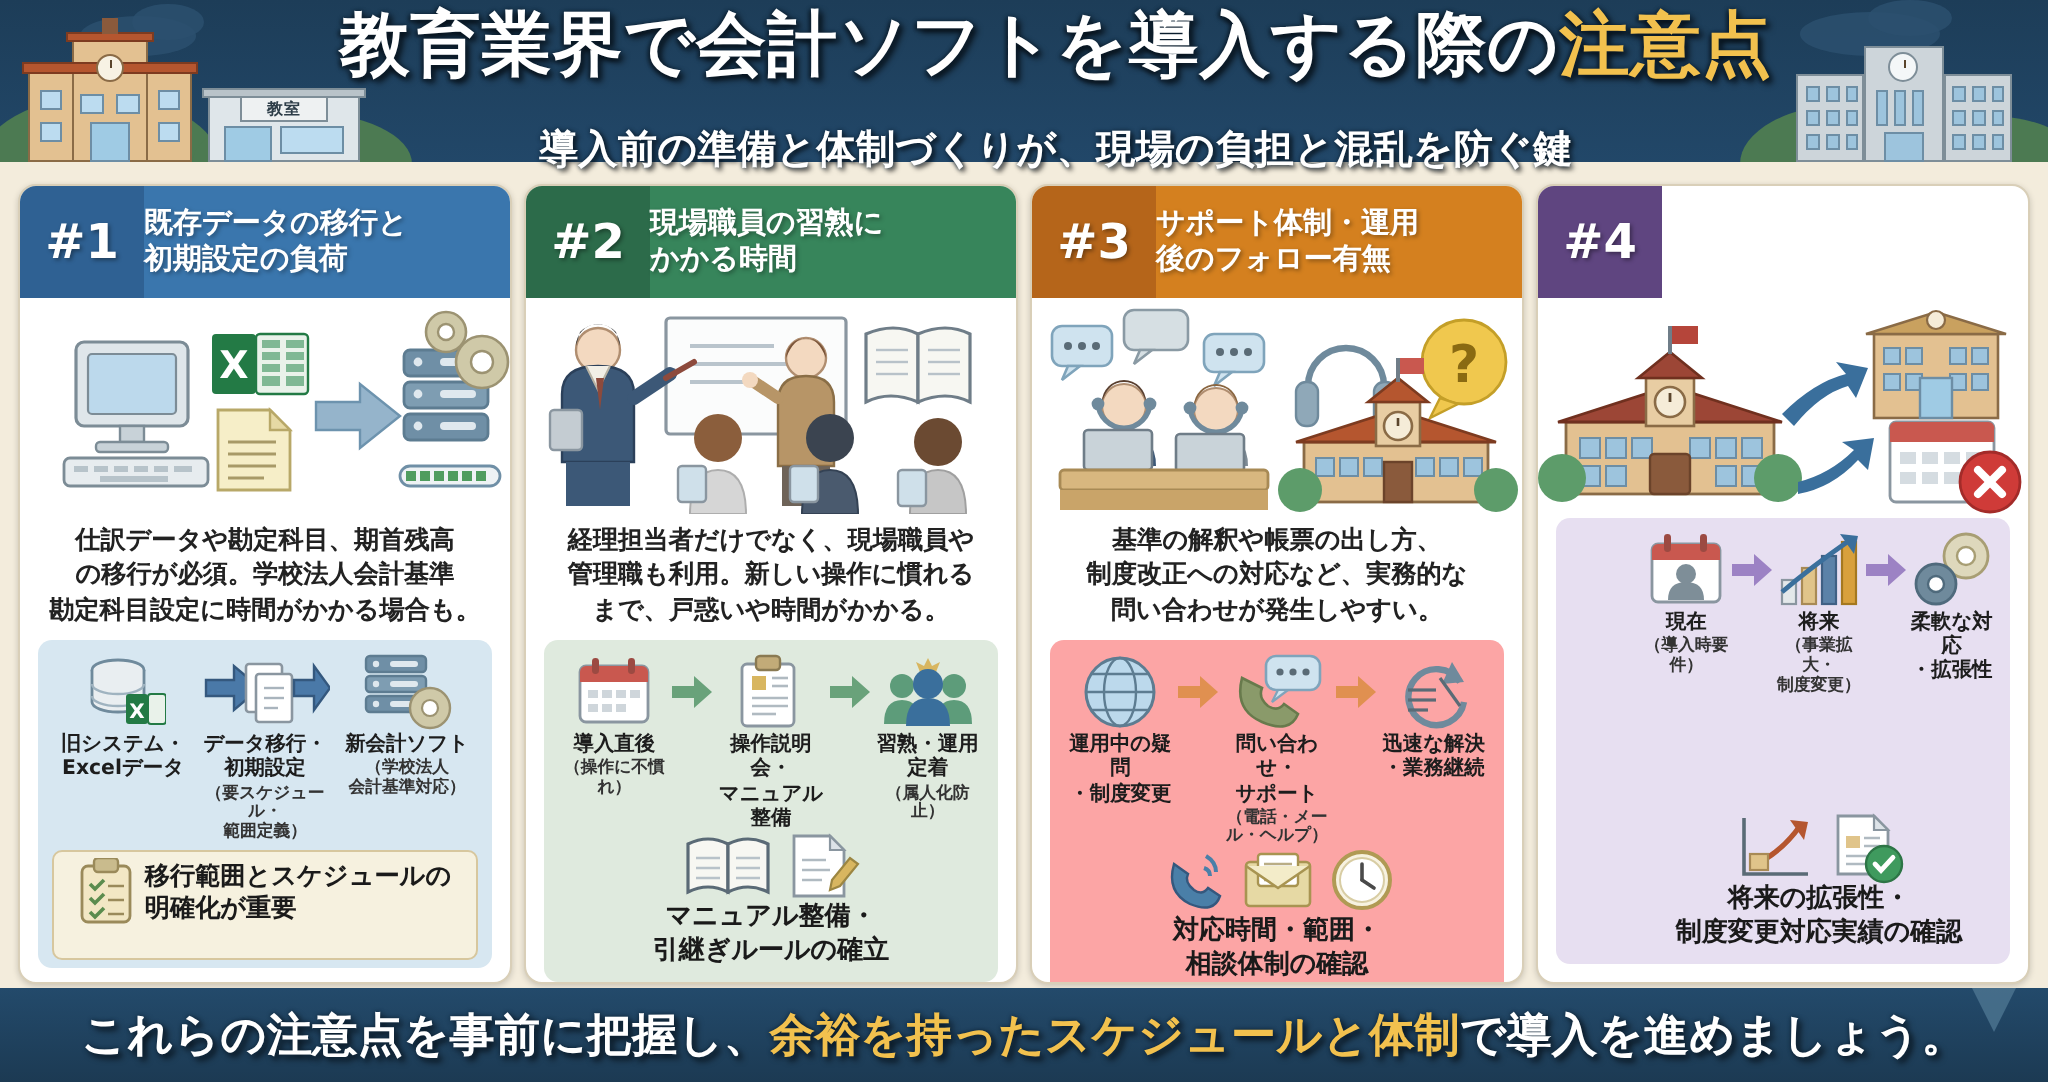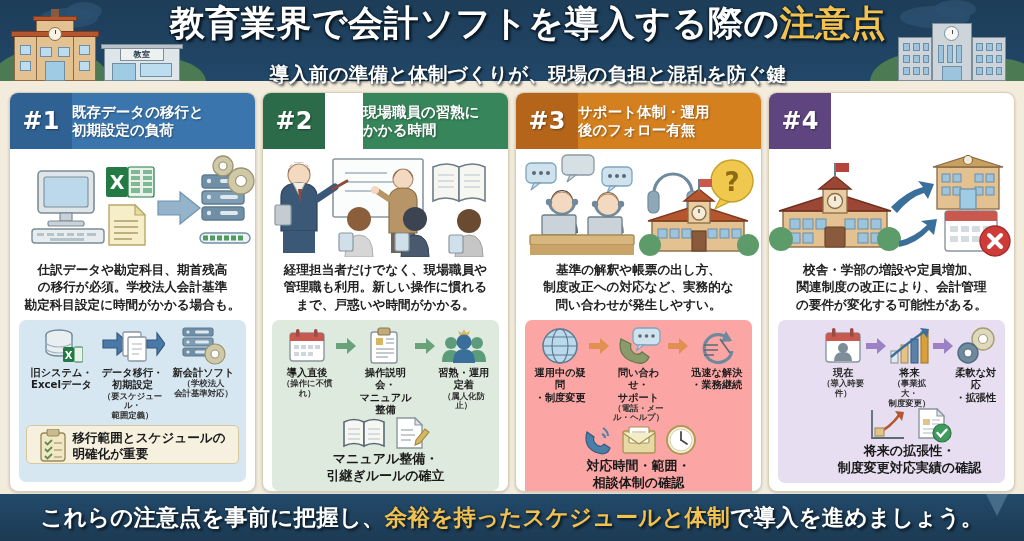--- a/index.html
+++ b/index.html
@@ -122,21 +122,21 @@
     font-size: 14.5px; font-weight: 700; line-height: 1.25;
     padding-right: 5px;
     text-shadow: 1px 1px 2px rgba(0,0,0,.35);
     white-space: pre-line;
   }
 
   
   .c1 .card-num { background: #2f6193; }
   .c1 .card-title { background: #3a76ad; }
   .c2 .card-num { background: #2c6b4a; }
-  .c2 .card-title { background: #37855b; margin-left: 38px; }
+  .c2 .card-title { background: #37855b; }
   .c3 .card-num { background: #b5651a; }
   .c3 .card-title { background: #d4801f; }
   .c4 .card-num { background: #5f4580; }
   .c4 .card-title { background: #7a5e9c; }
 
   .illus {
     height: 108px; flex: none;
     position: relative;
     background: #ffffff;
     overflow: hidden;
@@ -188,21 +188,21 @@
     text-align: center;
     padding-bottom: 2px;
   }
   .conc-icons { display: flex; align-items: center; justify-content: center; gap: 8px; height: 34px; }
   .conc-text {
     font-size: 13px; font-weight: 700; color: #1a1a1a; line-height: 1.3;
     white-space: pre-line; margin-top: 1px;
   }
   .c1 .conc-wrap {
     background: #f6f1df; border: 1px solid #d7c79e; border-radius: 5px;
-    margin: 4px 2px 0; padding: 3px 4px 0;
+    margin: 4px 2px 0; padding: 3px 4px 16px;
     display: flex; align-items: center; gap: 5px; justify-content: center;
   }
   .c1 .conc-text { text-align: left; font-size: 12.6px; }
 
   
   .footer {
     position: absolute; left: 0; bottom: 0;
     width: 1024px; height: 47px;
     background: #20435f;
     display: flex; align-items: center; justify-content: center;
@@ -914,23 +914,20 @@
               </g>
             <circle cx="226" cy="92" r="15" fill="#cf3b38" stroke="#a32b29" stroke-width="1.4"></circle>
             <g stroke="#fff" stroke-width="4" stroke-linecap="round">
                 <path d="M220 86 l12 12"></path>
                 <path d="M232 86 l-12 12"></path>
               </g>
           </g>
         </svg>
       </div>
 
-      <div class="desc">校舎・学部の増設や定員増加、
-関連制度の改正により、会計管理
-の要件が変化する可能性がある。</div>
 
       <div class="panel">
         <div class="flow">
           <div class="flow-col">
             <div class="flow-icon">
               <svg width="40" height="38" viewBox="0 0 40 38">
                 <rect x="3" y="6" width="34" height="29" rx="3" fill="#fff" stroke="#8a96a0" stroke-width="1.4"></rect>
                 <path d="M3 9 a3 3 0 0 1 3 -3 h28 a3 3 0 0 1 3 3 v5 H3 z" fill="#c9584f"></path>
                 <rect x="9" y="1" width="3.5" height="9" rx="1.7" fill="#9c4a42"></rect>
                 <rect x="27" y="1" width="3.5" height="9" rx="1.7" fill="#9c4a42"></rect>

